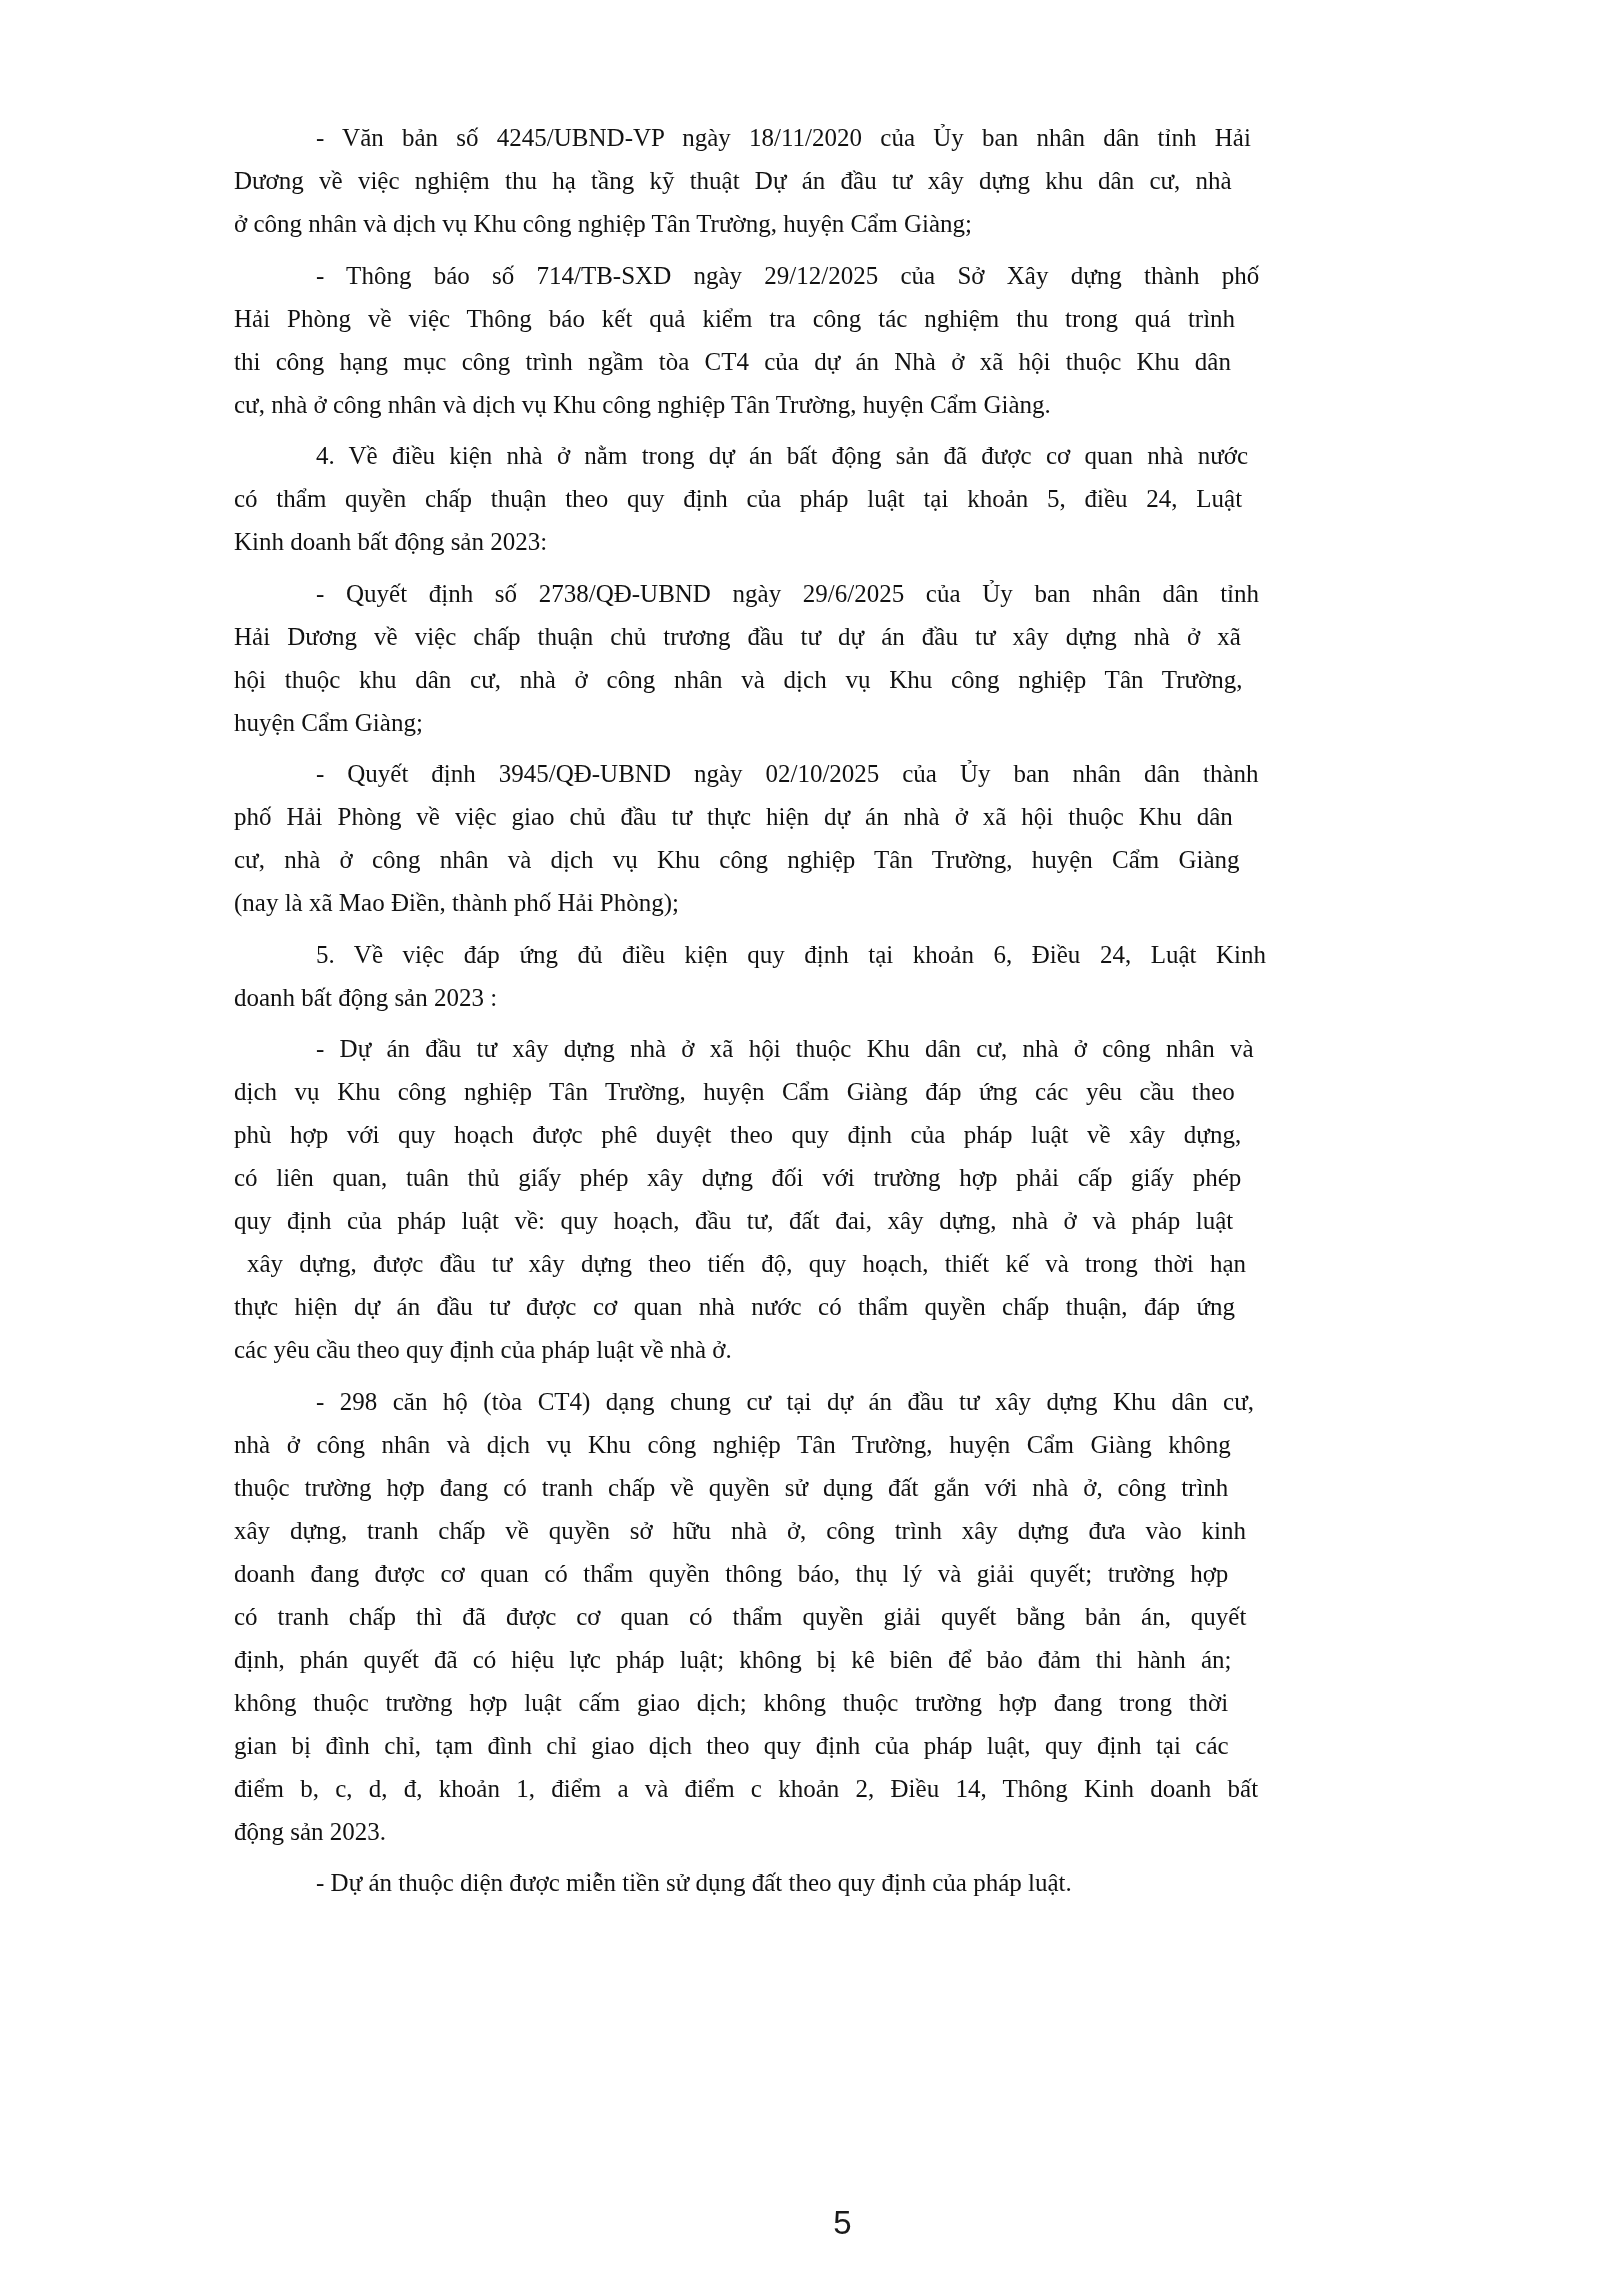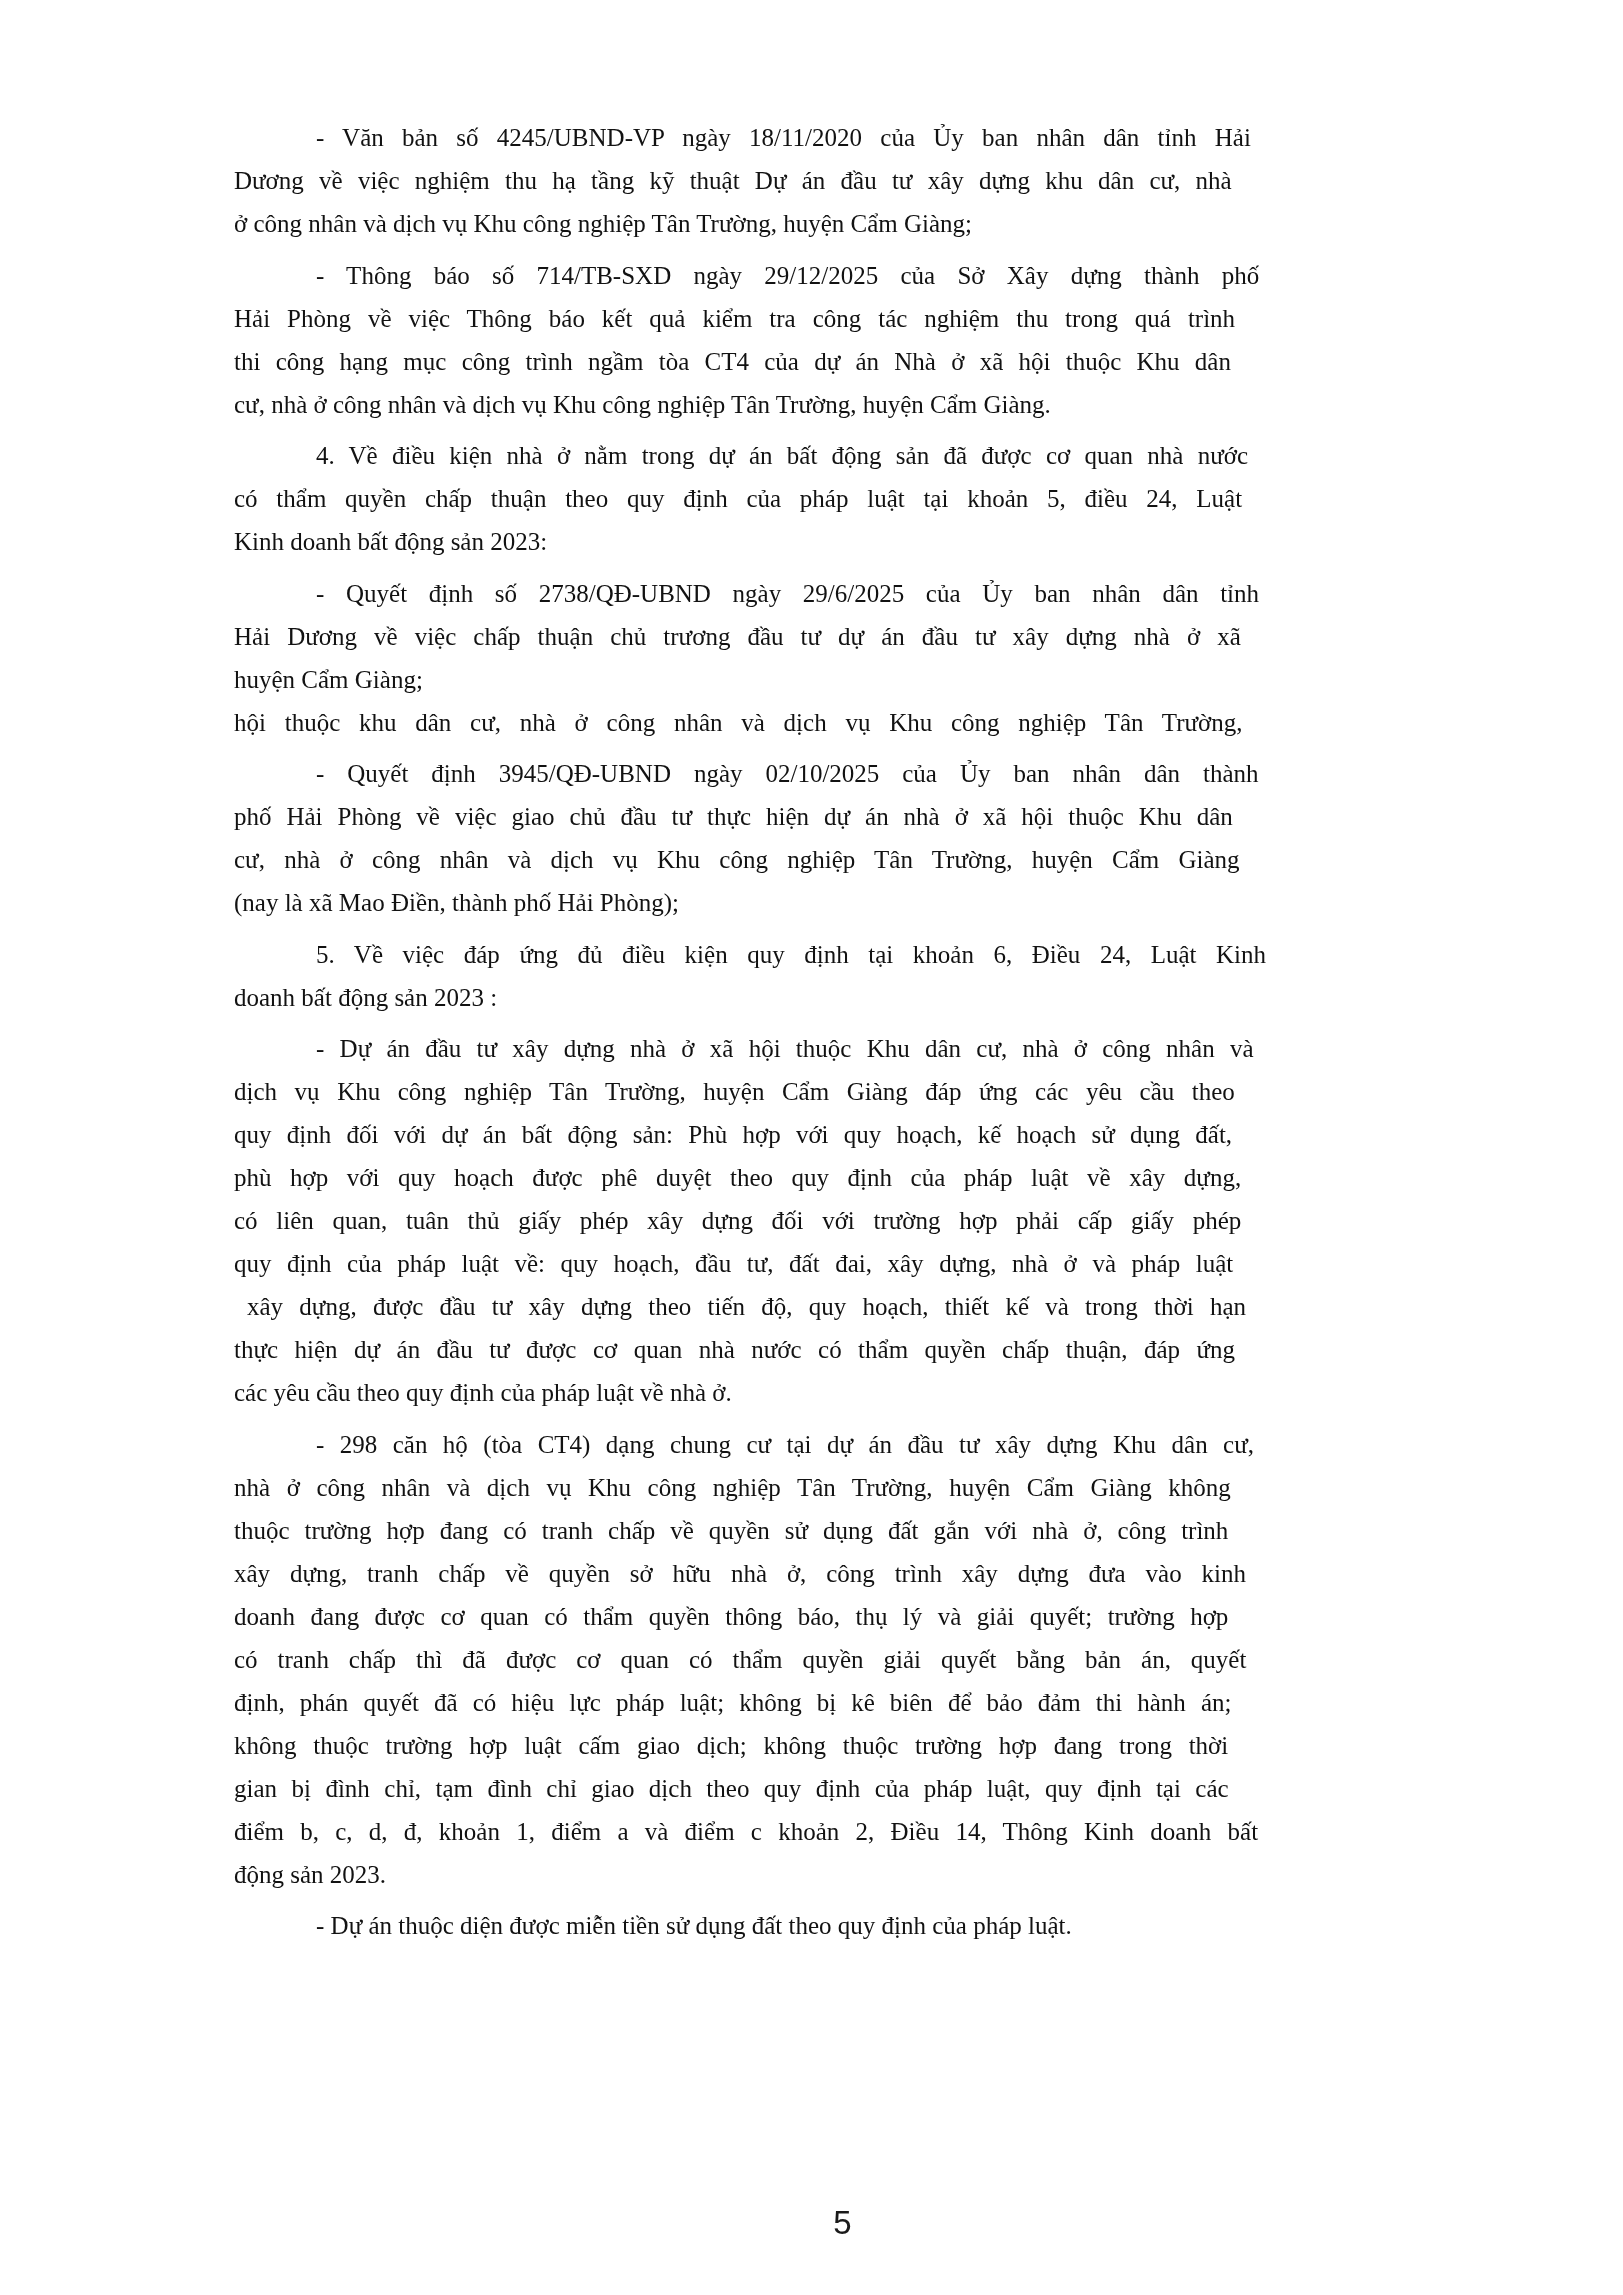--- a/index.html
+++ b/index.html
@@ -70,37 +70,36 @@
       <div class="line flush"><span class="linetext">cư, nhà ở công nhân và dịch vụ Khu công nghiệp Tân Trường, huyện Cẩm Giàng.</span></div>
     </div>
     <div class="para">
       <div class="line"><span class="indent"></span><span class="linetext" style="word-spacing: 8px;">4. Về điều kiện nhà ở nằm trong dự án bất động sản đã được cơ quan nhà nước</span></div>
       <div class="line"><span class="linetext" style="word-spacing: 12.5px;">có thẩm quyền chấp thuận theo quy định của pháp luật tại khoản 5, điều 24, Luật</span></div>
       <div class="line flush"><span class="linetext">Kinh doanh bất động sản 2023:</span></div>
     </div>
     <div class="para">
       <div class="line"><span class="indent"></span><span class="linetext" style="word-spacing: 15.4px;">- Quyết định số 2738/QĐ-UBND ngày 29/6/2025 của Ủy ban nhân dân tỉnh</span></div>
       <div class="line"><span class="linetext" style="word-spacing: 10.8px;">Hải Dương về việc chấp thuận chủ trương đầu tư dự án đầu tư xây dựng nhà ở xã</span></div>
+      <div class="line"><span class="linetext" style="word-spacing: 12.5px;">hội thuộc khu dân cư, nhà ở công nhân và dịch vụ Khu công nghiệp Tân Trường,</span></div>
       <div class="line flush"><span class="linetext">huyện Cẩm Giàng;</span></div>
-      <div class="line"><span class="linetext" style="word-spacing: 12.5px;">hội thuộc khu dân cư, nhà ở công nhân và dịch vụ Khu công nghiệp Tân Trường,</span></div>
     </div>
     <div class="para">
       <div class="line"><span class="indent"></span><span class="linetext" style="word-spacing: 16.7px;">- Quyết định 3945/QĐ-UBND ngày 02/10/2025 của Ủy ban nhân dân thành</span></div>
       <div class="line"><span class="linetext" style="word-spacing: 8.7px;">phố Hải Phòng về việc giao chủ đầu tư thực hiện dự án nhà ở xã hội thuộc Khu dân</span></div>
       <div class="line"><span class="linetext" style="word-spacing: 13px;">cư, nhà ở công nhân và dịch vụ Khu công nghiệp Tân Trường, huyện Cẩm Giàng</span></div>
       <div class="line flush"><span class="linetext">(nay là xã Mao Điền, thành phố Hải Phòng);</span></div>
     </div>
     <div class="para">
       <div class="line"><span class="indent"></span><span class="linetext" style="word-spacing: 13.3px;">5. Về việc đáp ứng đủ điều kiện quy định tại khoản 6, Điều 24, Luật Kinh</span></div>
       <div class="line flush"><span class="linetext">doanh bất động sản 2023 :</span></div>
     </div>
     <div class="para">
       <div class="line"><span class="indent"></span><span class="linetext" style="word-spacing: 9px;">- Dự án đầu tư xây dựng nhà ở xã hội thuộc Khu dân cư, nhà ở công nhân và</span></div>
       <div class="line"><span class="linetext" style="word-spacing: 11.3px;">dịch vụ Khu công nghiệp Tân Trường, huyện Cẩm Giàng đáp ứng các yêu cầu theo</span></div>
-      <div class="line"><span class="linetext" style="word-spacing: 9px;">quy định đối với dự án bất động sản: Phù hợp với quy hoạch, kế hoạch sử dụng đất,</span></div>
       <div class="line"><span class="linetext" style="word-spacing: 12.3px;">phù hợp với quy hoạch được phê duyệt theo quy định của pháp luật về xây dựng,</span></div>
       <div class="line"><span class="linetext" style="word-spacing: 12.4px;">có liên quan, tuân thủ giấy phép xây dựng đối với trường hợp phải cấp giấy phép</span></div>
       <div class="line"><span class="linetext" style="word-spacing: 9.3px;">quy định của pháp luật về: quy hoạch, đầu tư, đất đai, xây dựng, nhà ở và pháp luật</span></div>
       <div class="line"><span class="linetext" style="word-spacing: 10px; margin-left: 13px;">xây dựng, được đầu tư xây dựng theo tiến độ, quy hoạch, thiết kế và trong thời hạn</span></div>
       <div class="line"><span class="linetext" style="word-spacing: 10.2px;">thực hiện dự án đầu tư được cơ quan nhà nước có thẩm quyền chấp thuận, đáp ứng</span></div>
       <div class="line flush"><span class="linetext">các yêu cầu theo quy định của pháp luật về nhà ở.</span></div>
     </div>
     <div class="para">
       <div class="line"><span class="indent"></span><span class="linetext" style="word-spacing: 9.2px;">- 298 căn hộ (tòa CT4) dạng chung cư tại dự án đầu tư xây dựng Khu dân cư,</span></div>
       <div class="line"><span class="linetext" style="word-spacing: 10.3px;">nhà ở công nhân và dịch vụ Khu công nghiệp Tân Trường, huyện Cẩm Giàng không</span></div>

